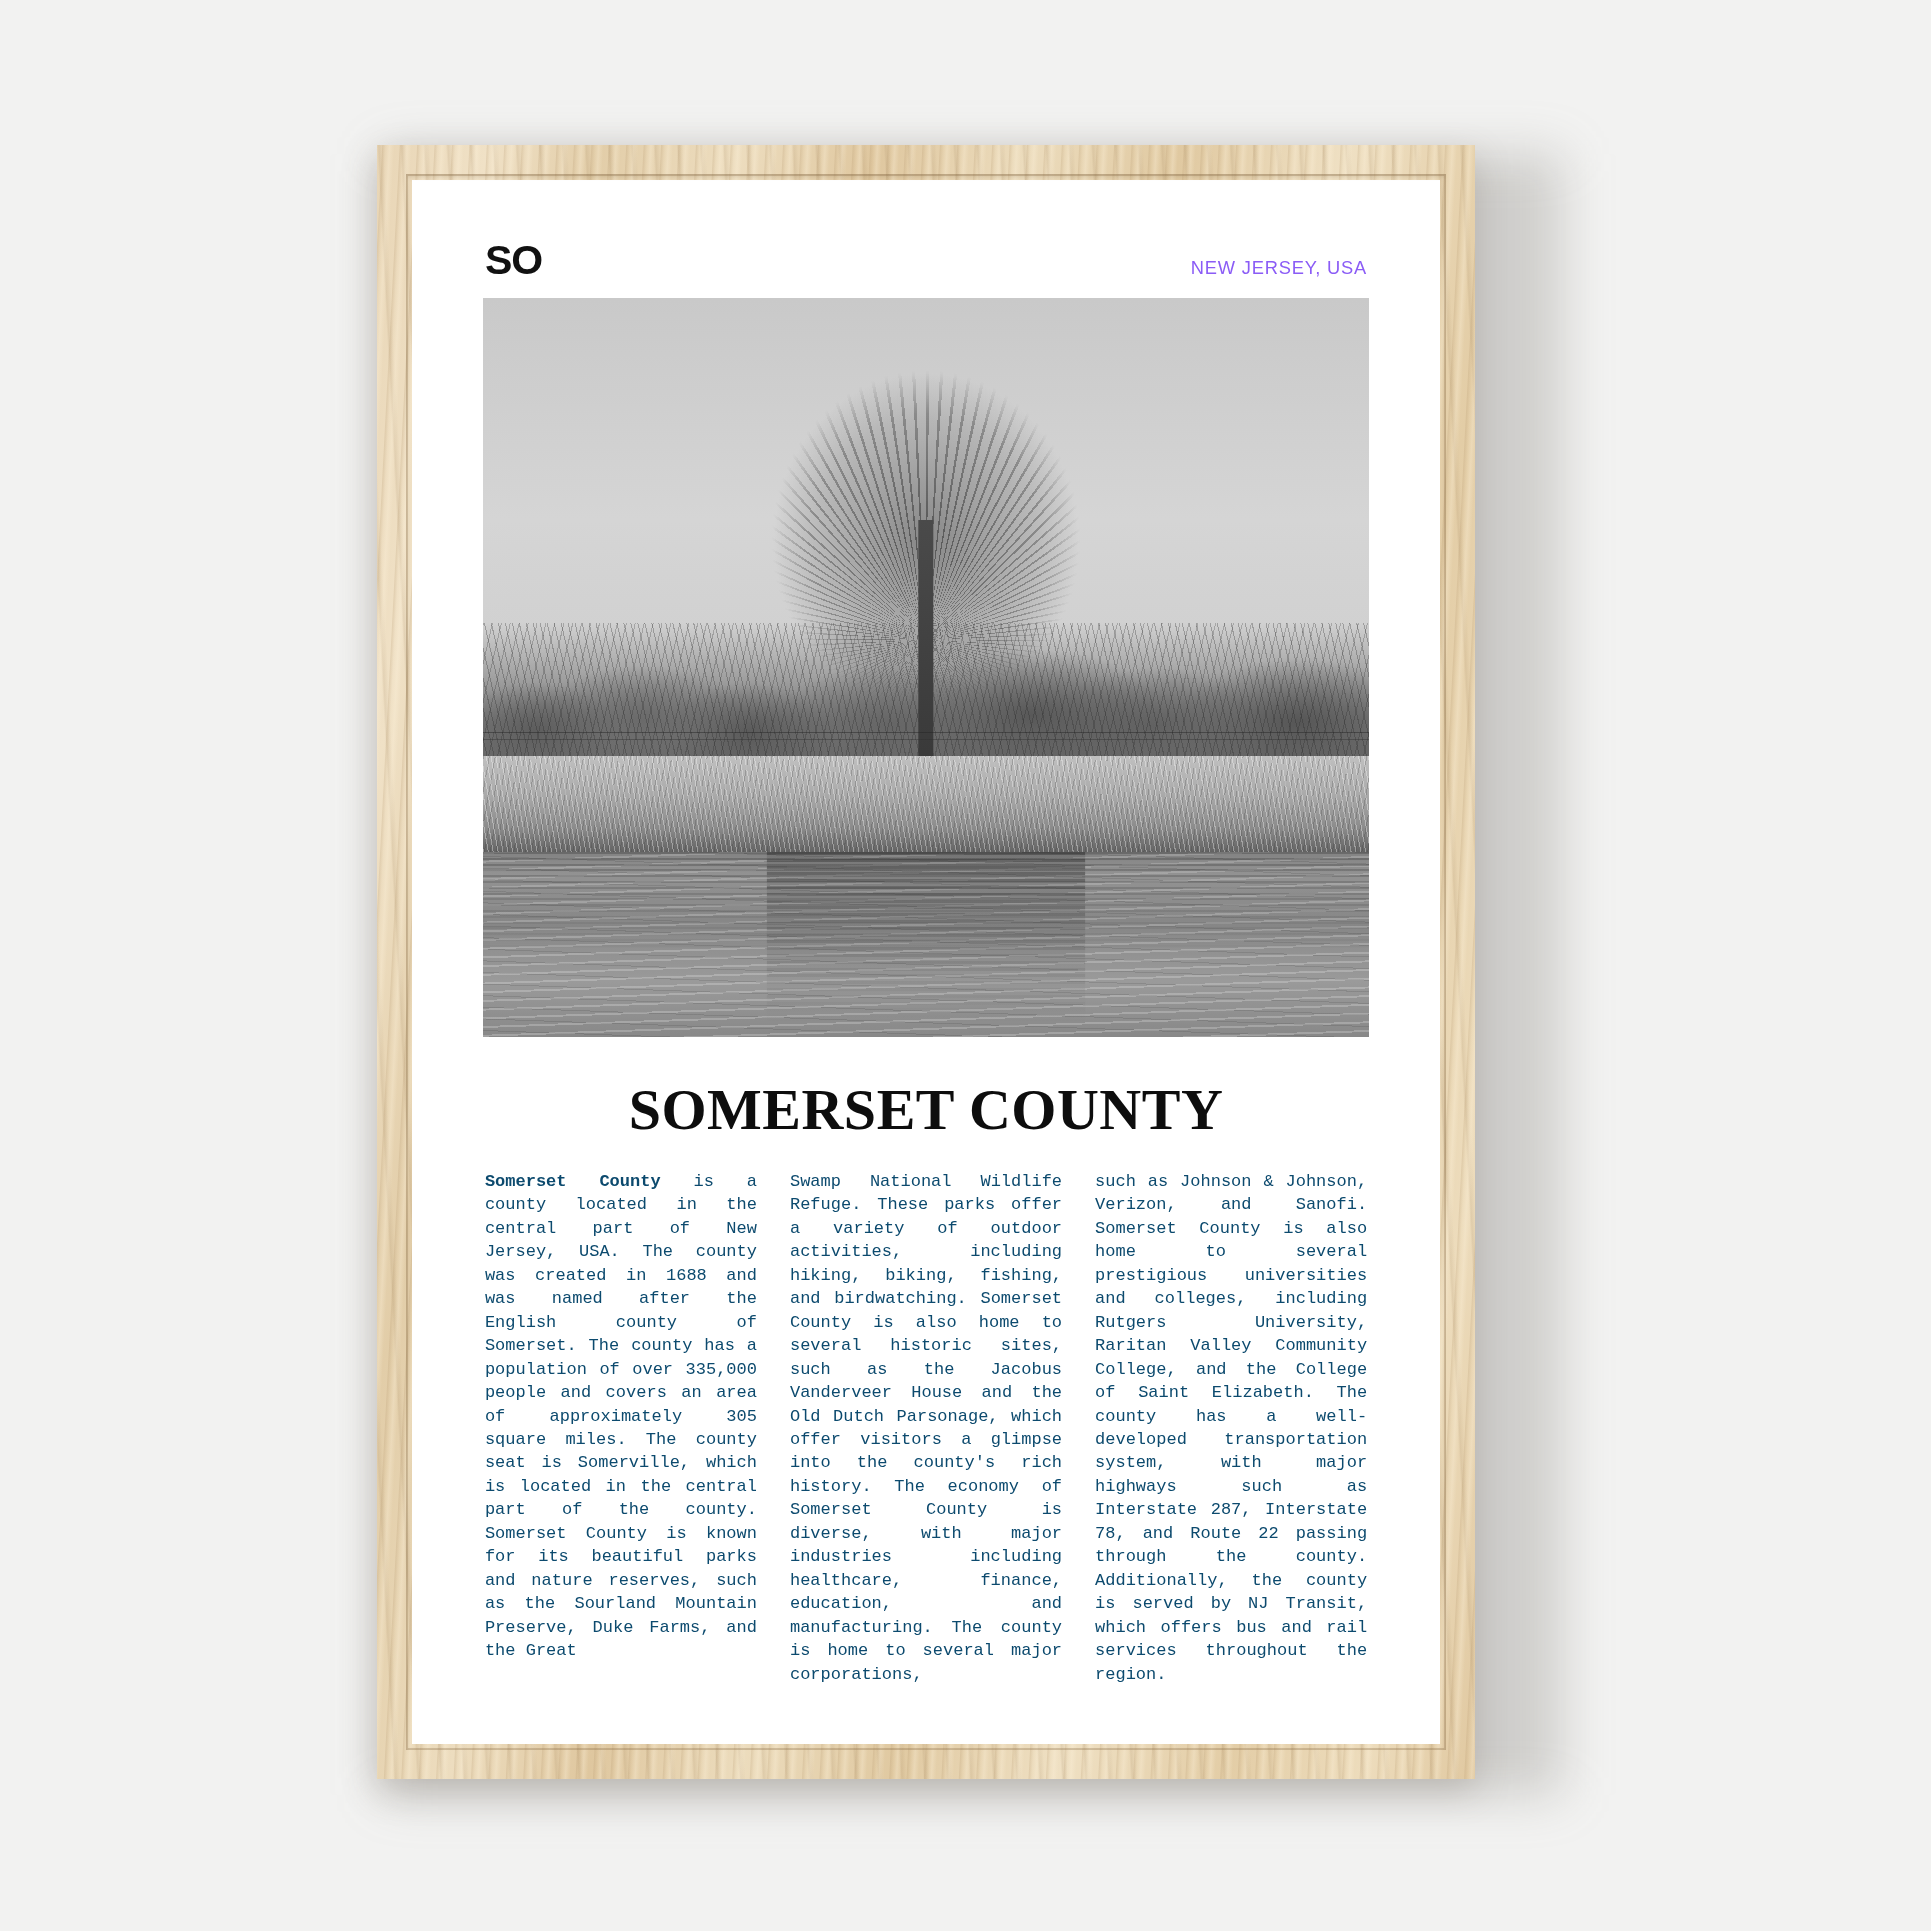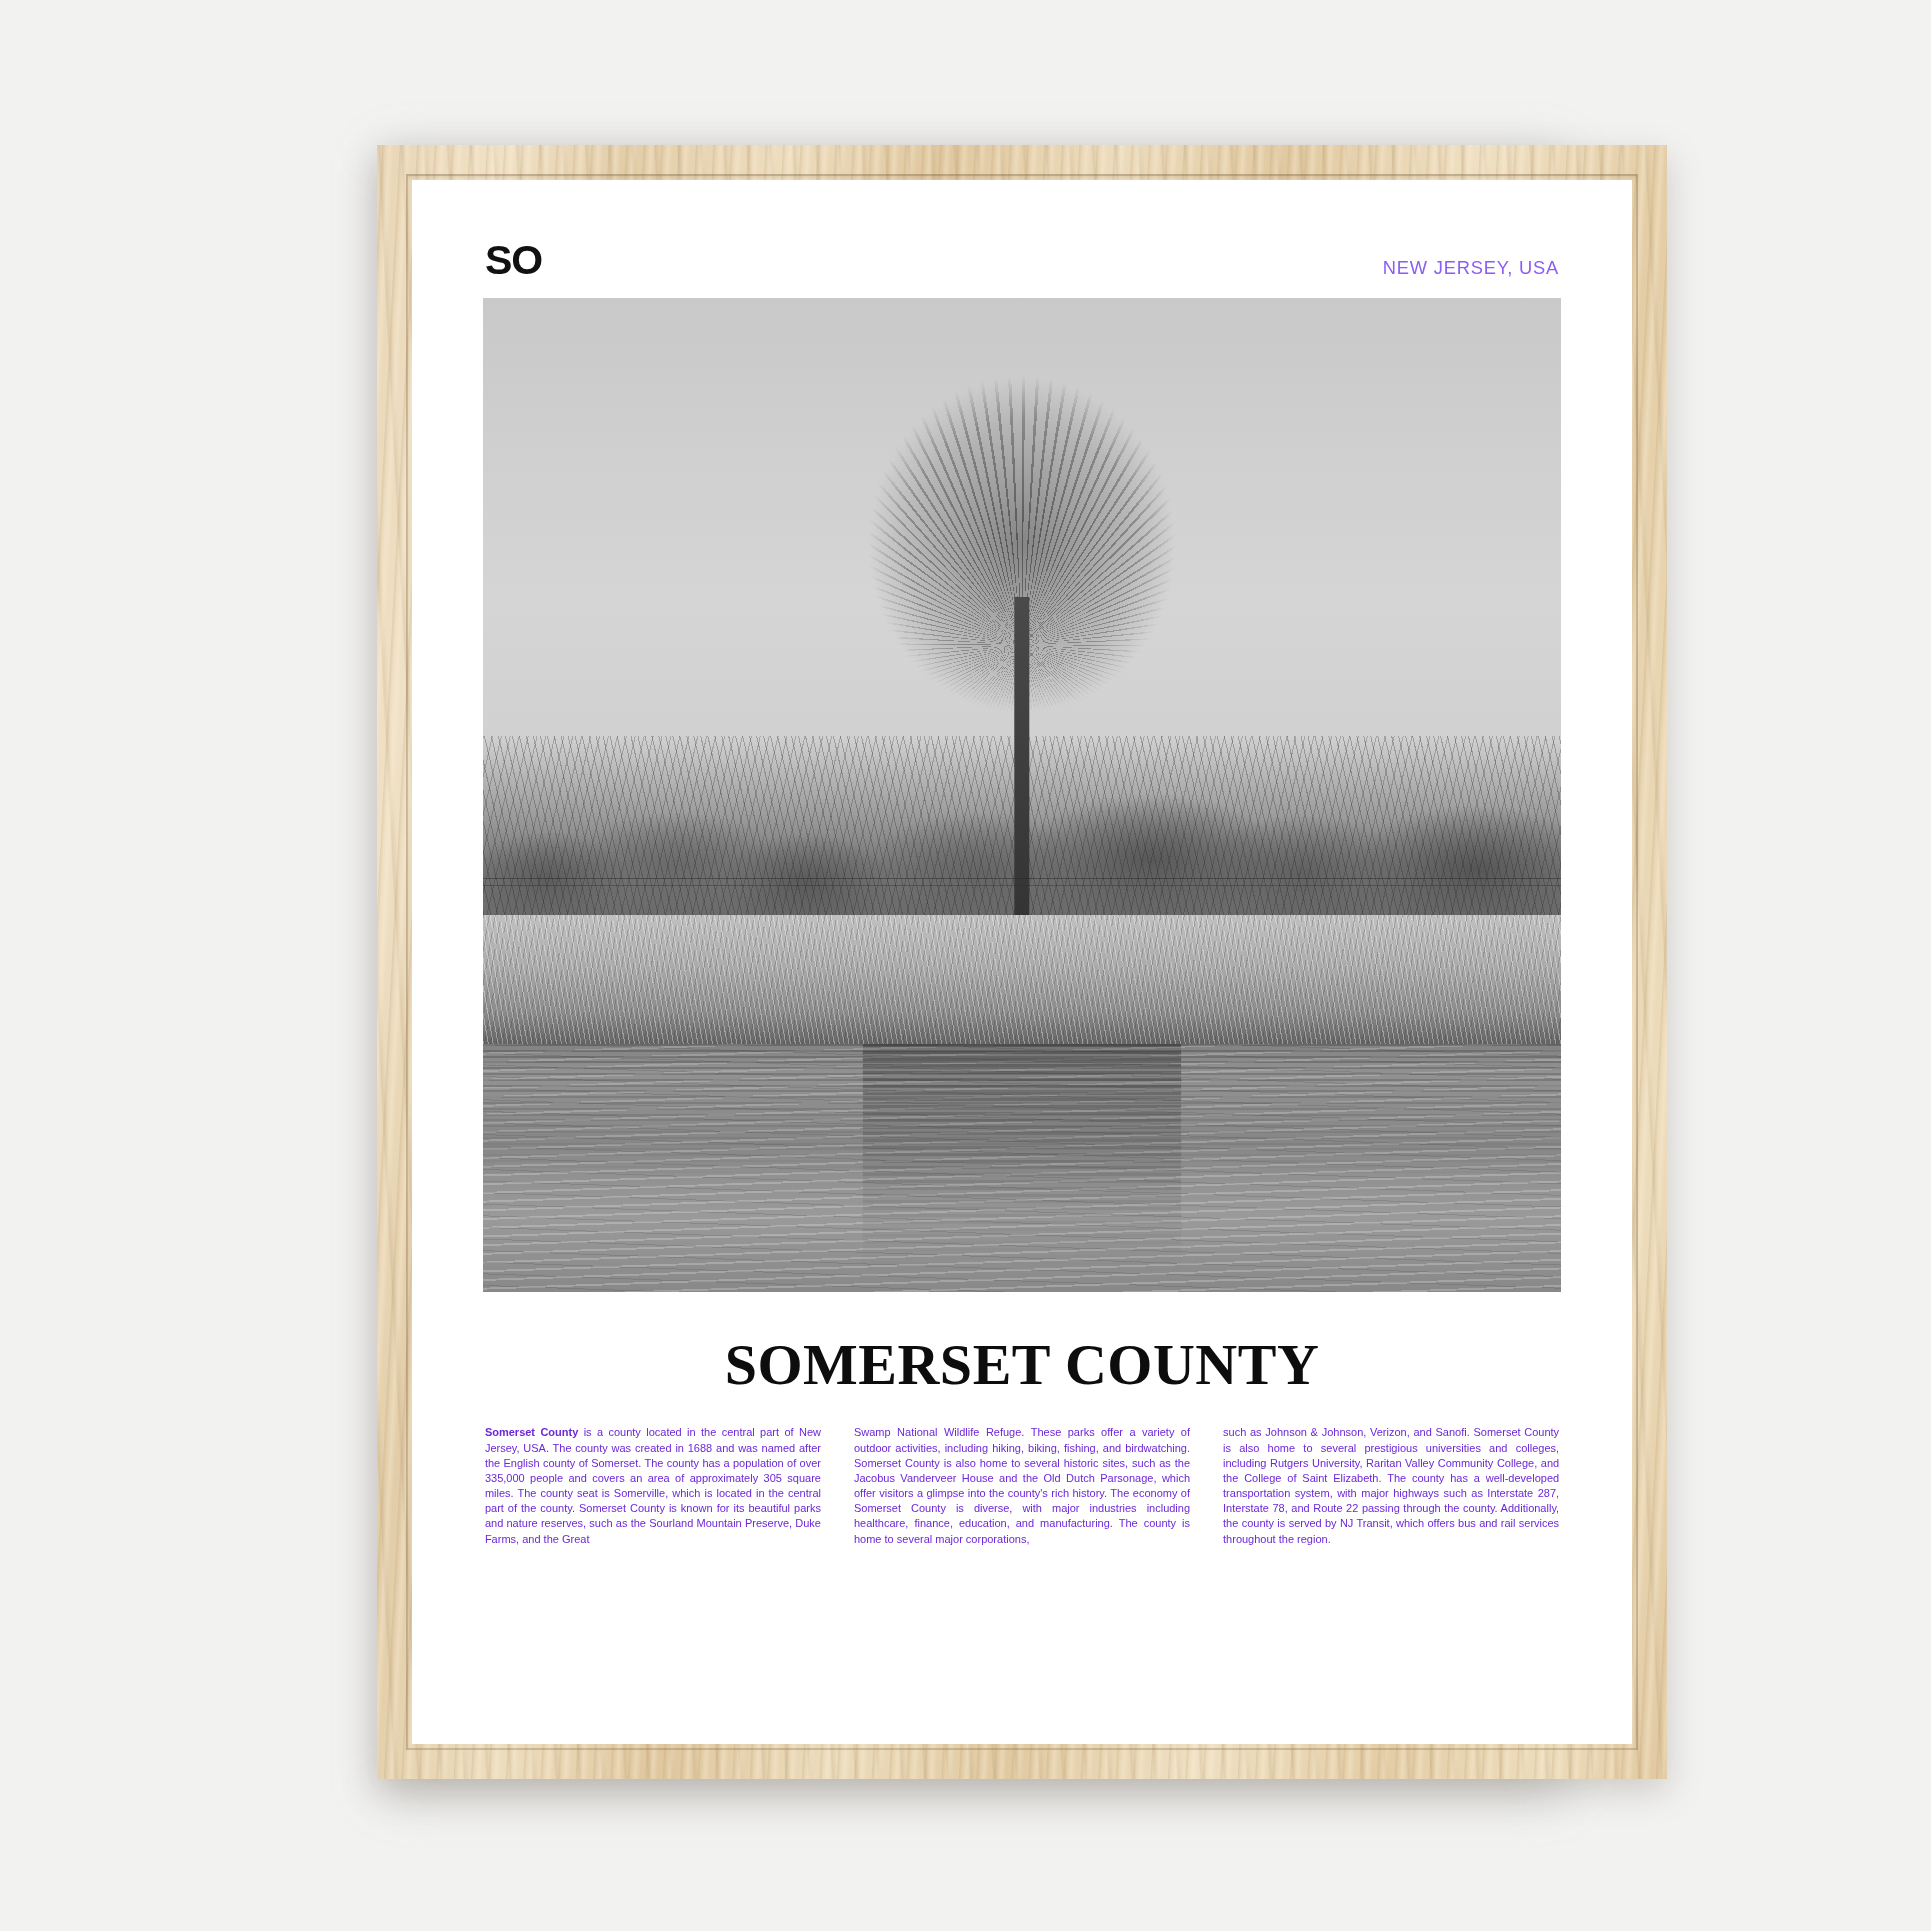--- a/index.html
+++ b/index.html
@@ -28,21 +28,21 @@
     height: 1641px;
     background: rgba(120,115,108,0.28);
     filter: blur(25px);
     border-radius: 3.9px;
   }
 
   .frame {
     position: absolute;
     left: 377px;
     top: 145px;
-    width: 1290px;
+    width: 1098px;
     height: 1634px;
     background:
       linear-gradient(100deg,
         #e8d5b5 0%,
         #f0e1c6 8%,
         #e2cda8 16%,
         #edddbf 26%,
         #dfc79f 36%,
         #ecdcbd 47%,
         #e0c9a1 58%,
@@ -272,25 +272,25 @@
   }
 
   .columns {
     display: flex;
     gap: 33px;
     padding: 0 1.9px;
   }
 
   .col {
     flex: 1;
-    font-family: Liberation Sans, sans-serif;
-    font-size: 11px;
+    font-family: Liberation Mono, monospace;
+    font-size: 17px;
     line-height: 1.38;
     text-align: justify;
-    color: #6d28d9;
+    color: #0c4a6e;
     hyphens: auto;
   }
 
   .col b { font-weight: 700; }
 </style>
 </head>
 <body>
 
 <div id="stage">
 

